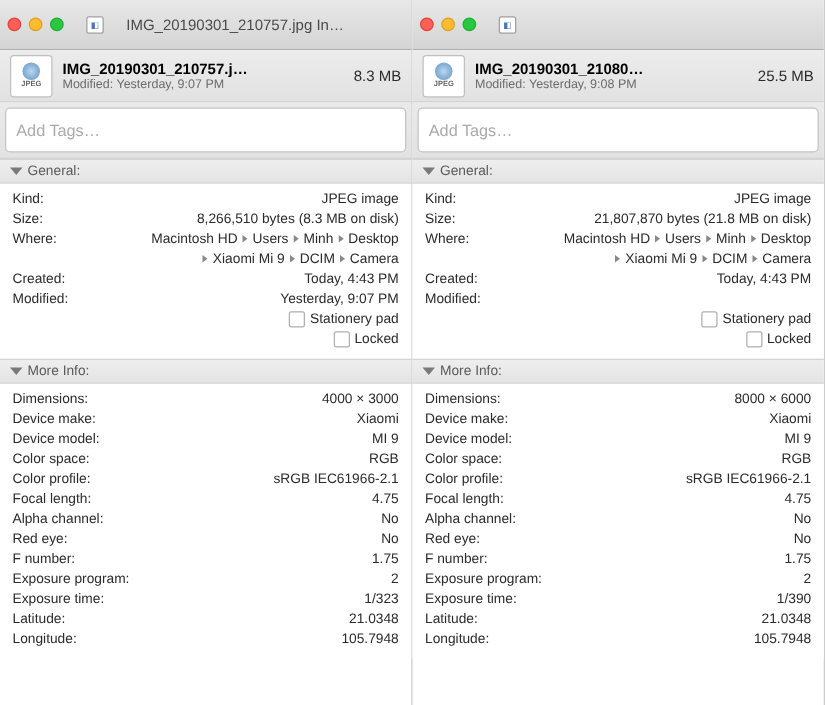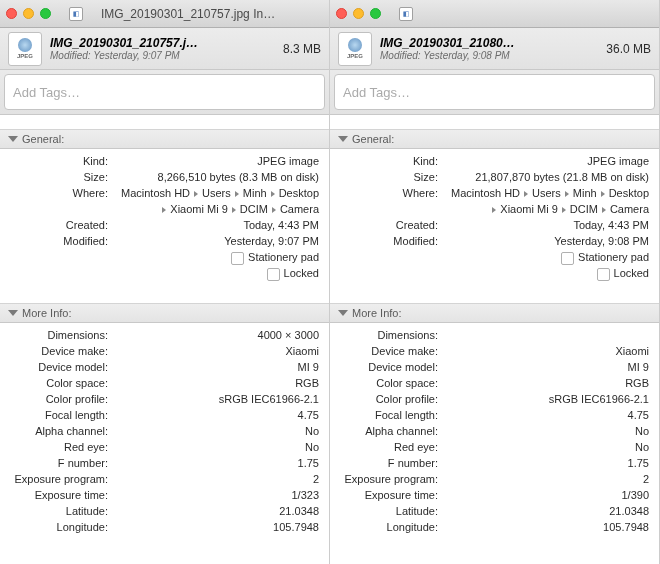--- a/index.html
+++ b/index.html
@@ -1,46 +1,46 @@
 <!DOCTYPE html>
 <html><head>
 <meta charset="utf-8">
 <style>
 * { margin:0; padding:0; box-sizing:border-box; font-family:-apple-system,"Helvetica Neue",Arial,sans-serif; }
 body { background:#fff; width:660px; height:564px; display:flex; }
 .panel { width:330px; display:flex; flex-direction:column; border-right:1px solid #ccc; }
 
-.titlebar { height:28px; background:linear-gradient(#e8e8e8,#d4d4d4); border-bottom:1px solid #b0b0b0; display:flex; align-items:center; padding:0 6px; gap:18px; }
+.titlebar { height:40px; background:linear-gradient(#e8e8e8,#d4d4d4); border-bottom:1px solid #b0b0b0; display:flex; align-items:center; padding:0 6px; gap:18px; }
 .traffic { display:flex; gap:6px; }
 .dot { width:11px; height:11px; border-radius:50%; }
 .dot.r { background:#ff5f57; border:0.5px solid #e14239; }
 .dot.y { background:#febc2e; border:0.5px solid #dfa023; }
 .dot.g { background:#28c840; border:0.5px solid #1db234; }
 .titlebar-icon { width:14px; height:14px; background:#fff; border:1px solid #a0a0a0; border-radius:2px; display:flex; align-items:center; justify-content:center; font-size:7px; color:#4a78b8; }
 .titlebar-text { font-size:12px; color:#4a4a4a; white-space:nowrap; overflow:hidden; text-overflow:ellipsis; flex:1; }
 
 .header { height:42px; background:linear-gradient(#ececec,#e2e2e2); display:flex; align-items:center; padding:4px 8px; gap:8px; border-bottom:1px solid #c8c8c8; }
 .file-icon { width:34px; height:34px; background:#fff; border:1px solid #c0c0c0; border-radius:3px; display:flex; flex-direction:column; align-items:center; justify-content:center; position:relative; }
 .file-icon .circ { width:14px; height:14px; border-radius:50%; background:radial-gradient(#b8d8f0,#6090c0); margin-bottom:1px; }
 .file-icon .lab { font-size:6px; color:#666; font-weight:600; }
-.header-main { flex:1; min-width:0;font-style:italic; }
+.header-main { flex:1; min-width:0; }
 .header-name { font-size:12px; font-weight:600; white-space:nowrap; overflow:hidden; text-overflow:ellipsis; }
 .header-mod { font-size:10px; color:#6b6b6b; }
 .header-size { font-size:12px; color:#2b2b2b; white-space:nowrap;margin-left:32px; }
 
 .tags { padding:4px; background:linear-gradient(#eaeaea,#e2e2e2); border-bottom:1px solid #c8c8c8; }
 .tags input { width:100%; height:36px; background:#fff; border:1px solid #c4c4c4; border-radius:4px; padding:0 8px; font-size:13px; color:#888; }
 .tags input::placeholder { color:#aaa; }
 
-.section-head { height:20px; background:linear-gradient(#eeeeee,#e4e4e4); border-top:1px solid #d4d4d4; border-bottom:1px solid #c8c8c8; display:flex; align-items:center; padding:0 8px; font-size:11px; color:#5a5a5a; gap:4px;margin-top:14px; }
+.section-head { height:20px; background:linear-gradient(#eeeeee,#e4e4e4); border-top:1px solid #d4d4d4; border-bottom:1px solid #c8c8c8; display:flex; align-items:center; padding:0 8px; font-size:11px; color:#5a5a5a; gap:4px; }
 .disclosure { display:inline-block; width:0; height:0; border-left:5px solid transparent; border-right:5px solid transparent; border-top:6px solid #7a7a7a; }
 
 .section-body { background:#fff; padding:4px 10px 8px 10px; font-size:11px; color:#2b2b2b; }
 .row { display:flex; line-height:16px; }
-.label { width:104px; text-align:right; padding-right:6px; color:#2b2b2b; }
+.label { width:104px; padding-right:6px; color:#2b2b2b; }
 .value { flex:1; word-break:break-word;text-align:right; }
 .crumb { display:inline-block; width:0; height:0; border-top:3px solid transparent; border-bottom:3px solid transparent; border-left:4px solid #888; margin:0 4px; vertical-align:middle; }
 .checkbox { width:13px; height:13px; background:#fff; border:1px solid #b0b0b0; border-radius:2px; display:inline-block; vertical-align:middle; margin-right:4px; }
 </style>
 </head>
 <body>
 
 <div class="panel">
     <div class="titlebar">
       <div class="traffic">
@@ -167,21 +167,21 @@
     </div>
     <div class="header">
       <div class="file-icon">
         <div class="circ"></div>
         <div class="lab">JPEG</div>
       </div>
       <div class="header-main">
         <div class="header-name">IMG_20190301_21080…</div>
         <div class="header-mod">Modified: Yesterday, 9:08 PM</div>
       </div>
-      <div class="header-size">36.0 MB</div>
+      <div class="header-size">25.5 MB</div>
     </div>
     <div class="tags"><input placeholder="Add Tags…" style=""></div>
     <div class="section-head">
       <span class="disclosure"></span>
       <span>General:</span>
     </div>
     <div class="section-body">
       <div class="row">
         <div class="label">Kind:</div>
         <div class="value">JPEG image</div>
@@ -193,38 +193,38 @@
       <div class="row">
         <div class="label">Where:</div>
         <div class="value"><span><span>Macintosh HD</span><span class="crumb"></span><span>Users</span><span class="crumb"></span><span>Minh</span><span class="crumb"></span><span>Desktop</span><span class="crumb"></span><span>Xiaomi Mi 9</span><span class="crumb"></span><span>DCIM</span><span class="crumb"></span><span>Camera</span></span></div>
       </div>
       <div class="row">
         <div class="label">Created:</div>
         <div class="value">Today, 4:43 PM</div>
       </div>
       <div class="row">
         <div class="label">Modified:</div>
-        <div class="value">Yesterday, 9:08 PM</div>
       </div>
       <div class="row">
         <div class="label"></div>
         <div class="value"><span class="checkbox"></span><span>Stationery pad</span></div>
       </div>
       <div class="row">
         <div class="label"></div>
         <div class="value"><span class="checkbox"></span><span>Locked</span></div>
       </div>
     </div>
     <div class="section-head">
       <span class="disclosure"></span>
       <span>More Info:</span>
     </div>
     <div class="section-body">
       <div class="row">
         <div class="label">Dimensions:</div>
+        <div class="value">8000 × 6000</div>
       </div>
       <div class="row">
         <div class="label">Device make:</div>
         <div class="value">Xiaomi</div>
       </div>
       <div class="row">
         <div class="label">Device model:</div>
         <div class="value">MI 9</div>
       </div>
       <div class="row">

